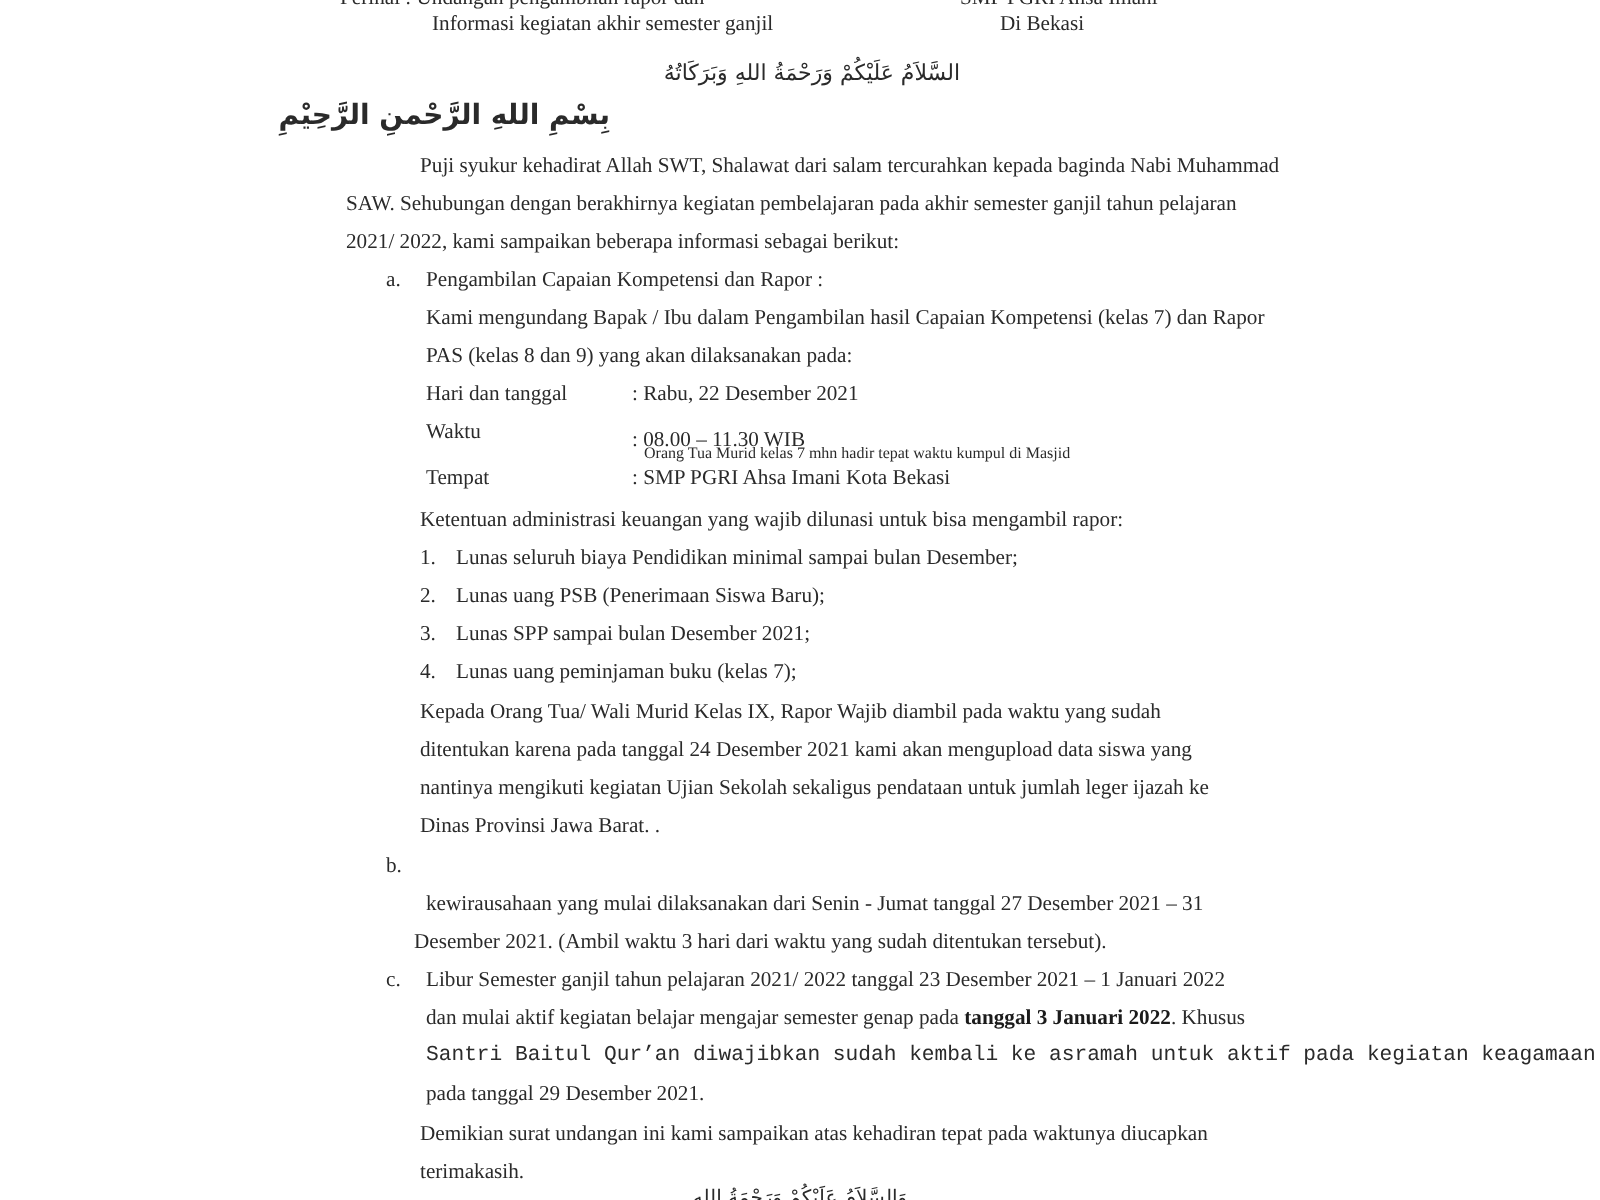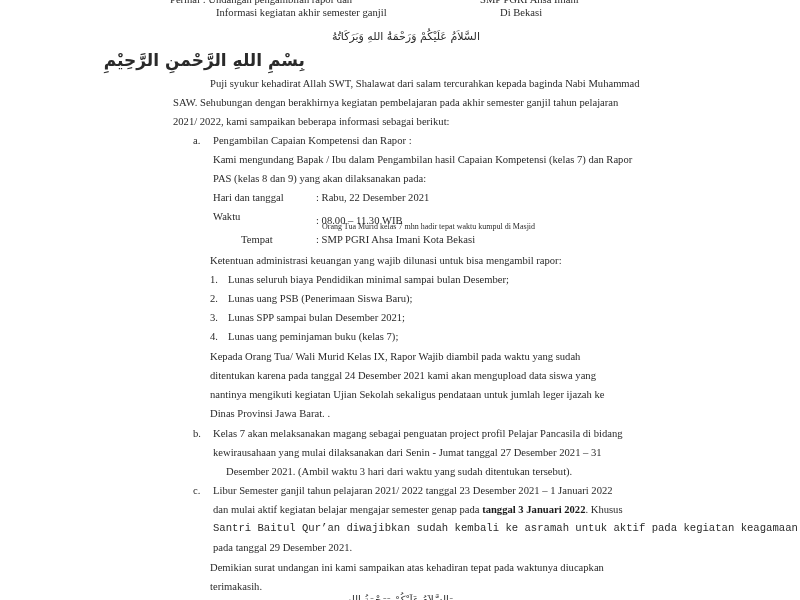--- a/index.html
+++ b/index.html
@@ -23,61 +23,60 @@
     <span>Perihal</span>
     <span>:</span>
     <span>Undangan pengambilan rapor dan</span>
   </div>
   <div class="abs t" style="left:216px; top:6px;">Informasi kegiatan akhir semester ganjil</div>
 
   <div class="abs t" style="left:480px; top:-7px;">SMP PGRI Ahsa Imani</div>
   <div class="abs t" style="left:500px; top:6px;">Di Bekasi</div>
 
   <div class="abs arab" style="left:340px; top:30px; font-size:11px; width:140px; text-align:center;">السَّلاَمُ عَلَيْكُمْ وَرَحْمَةُ اللهِ وَبَرَكَاتُهُ</div>
-  <div class="abs arab" style="left:205px; top:50px; font-size:17px; font-weight:bold; width:100px; text-align:left; direction:rtl;">بِسْمِ اللهِ الرَّحْمنِ الرَّحِيْمِ</div>
+  <div class="abs arab" style="left:205px; top:50px; font-size:14px; font-weight:bold; width:100px; text-align:left; direction:rtl;">بِسْمِ اللهِ الرَّحْمنِ الرَّحِيْمِ</div>
 
   <div class="abs t" style="left:210px; top:77px;">Puji syukur kehadirat Allah SWT,  Shalawat dari salam tercurahkan kepada baginda Nabi Muhammad</div>
   <div class="abs t" style="left:173px; top:96px;">SAW. Sehubungan dengan berakhirnya kegiatan pembelajaran pada  akhir semester ganjil  tahun pelajaran</div>
   <div class="abs t" style="left:173px; top:115px;">2021/ 2022,  kami sampaikan beberapa informasi sebagai berikut:</div>
 
   <div class="abs t" style="left:193px; top:134px;">a.</div>
   <div class="abs t" style="left:213px; top:134px;">Pengambilan Capaian Kompetensi dan Rapor :</div>
   <div class="abs t" style="left:213px; top:153px;">Kami mengundang Bapak / Ibu dalam Pengambilan hasil Capaian Kompetensi (kelas 7) dan Rapor</div>
   <div class="abs t" style="left:213px; top:172px;">PAS (kelas 8 dan 9)  yang akan dilaksanakan pada:</div>
 
   <div class="abs t" style="left:213px; top:191px;">Hari dan tanggal</div>
   <div class="abs t" style="left:316px; top:191px;">: Rabu, 22 Desember 2021</div>
 
   <div class="abs t" style="left:213px; top:210px;">Waktu</div>
   <div class="abs t" style="left:316px; top:198px;margin-top:16px;">: 08.00 – 11.30 WIB</div>
   <div class="abs" style="left:322px; top:222px; font-size:8px; line-height:10px;">Orang Tua Murid kelas 7 mhn hadir tepat waktu kumpul di Masjid</div>
 
-  <div class="abs t" style="left:213px; top:233px;margin-left:28px;">Tempat</div>
+  <div class="abs t" style="left:213px; top:233px;">Tempat</div>
   <div class="abs t" style="left:316px; top:233px;">: SMP PGRI Ahsa Imani Kota Bekasi</div>
 
   <div class="abs t" style="left:210px; top:254px;">Ketentuan administrasi keuangan yang wajib dilunasi untuk bisa mengambil rapor:</div>
 
   <div class="abs t" style="left:210px; top:273px;">1.</div>
   <div class="abs t" style="left:228px; top:273px;">Lunas seluruh biaya Pendidikan minimal sampai bulan Desember;</div>
   <div class="abs t" style="left:210px; top:292px;">2.</div>
   <div class="abs t" style="left:228px; top:292px;">Lunas uang PSB (Penerimaan Siswa Baru);</div>
   <div class="abs t" style="left:210px; top:311px;">3.</div>
   <div class="abs t" style="left:228px; top:311px;">Lunas SPP sampai bulan Desember 2021;</div>
   <div class="abs t" style="left:210px; top:330px;">4.</div>
   <div class="abs t" style="left:228px; top:330px;">Lunas uang peminjaman buku (kelas 7);</div>
 
   <div class="abs t" style="left:210px; top:350px;">Kepada Orang Tua/ Wali Murid Kelas IX, Rapor Wajib diambil pada waktu yang sudah</div>
   <div class="abs t" style="left:210px; top:369px;">ditentukan karena pada tanggal 24 Desember 2021 kami akan mengupload data siswa yang</div>
   <div class="abs t" style="left:210px; top:388px;">nantinya mengikuti kegiatan Ujian Sekolah sekaligus pendataan untuk jumlah leger ijazah ke</div>
   <div class="abs t" style="left:210px; top:407px;">Dinas Provinsi Jawa Barat. .</div>
 
   <div class="abs t" style="left:193px; top:427px;">b.</div>
-  <div class="abs t" style="left:213px; top:427px;">Kelas 7 akan melaksanakan magang sebagai penguatan project profil  Pelajar Pancasila di bidang</div>
   <div class="abs t" style="left:213px; top:446px;">kewirausahaan yang mulai dilaksanakan dari Senin - Jumat tanggal 27 Desember 2021 – 31</div>
-  <div class="abs t" style="left:226px; top:465px;">Desember 2021. (Ambil waktu 3 hari dari waktu yang sudah ditentukan tersebut).</div>
+  <div class="abs t" style="left:207px; top:465px;">Desember 2021. (Ambil waktu 3 hari dari waktu yang sudah ditentukan tersebut).</div>
 
   <div class="abs t" style="left:193px; top:484px;">c.</div>
   <div class="abs t" style="left:213px; top:484px;">Libur Semester ganjil tahun pelajaran 2021/ 2022 tanggal 23 Desember 2021 – 1 Januari 2022</div>
   <div class="abs t" style="left:213px; top:503px;text-align:right;">
     <span>dan mulai aktif kegiatan belajar mengajar semester genap pada </span><b>tanggal 3 Januari 2022</b><span>. Khusus</span>
   </div>
   <div class="abs t" style="left:213px; top:522px;font-family:Liberation Mono, monospace;">Santri Baitul Qur’an diwajibkan sudah kembali ke asramah untuk aktif pada kegiatan keagamaan</div>
   <div class="abs t" style="left:213px; top:541px;">pada  tanggal 29 Desember 2021.</div>
 
   <div class="abs t" style="left:210px; top:561px;">Demikian surat undangan ini kami sampaikan atas kehadiran tepat pada waktunya diucapkan</div>

